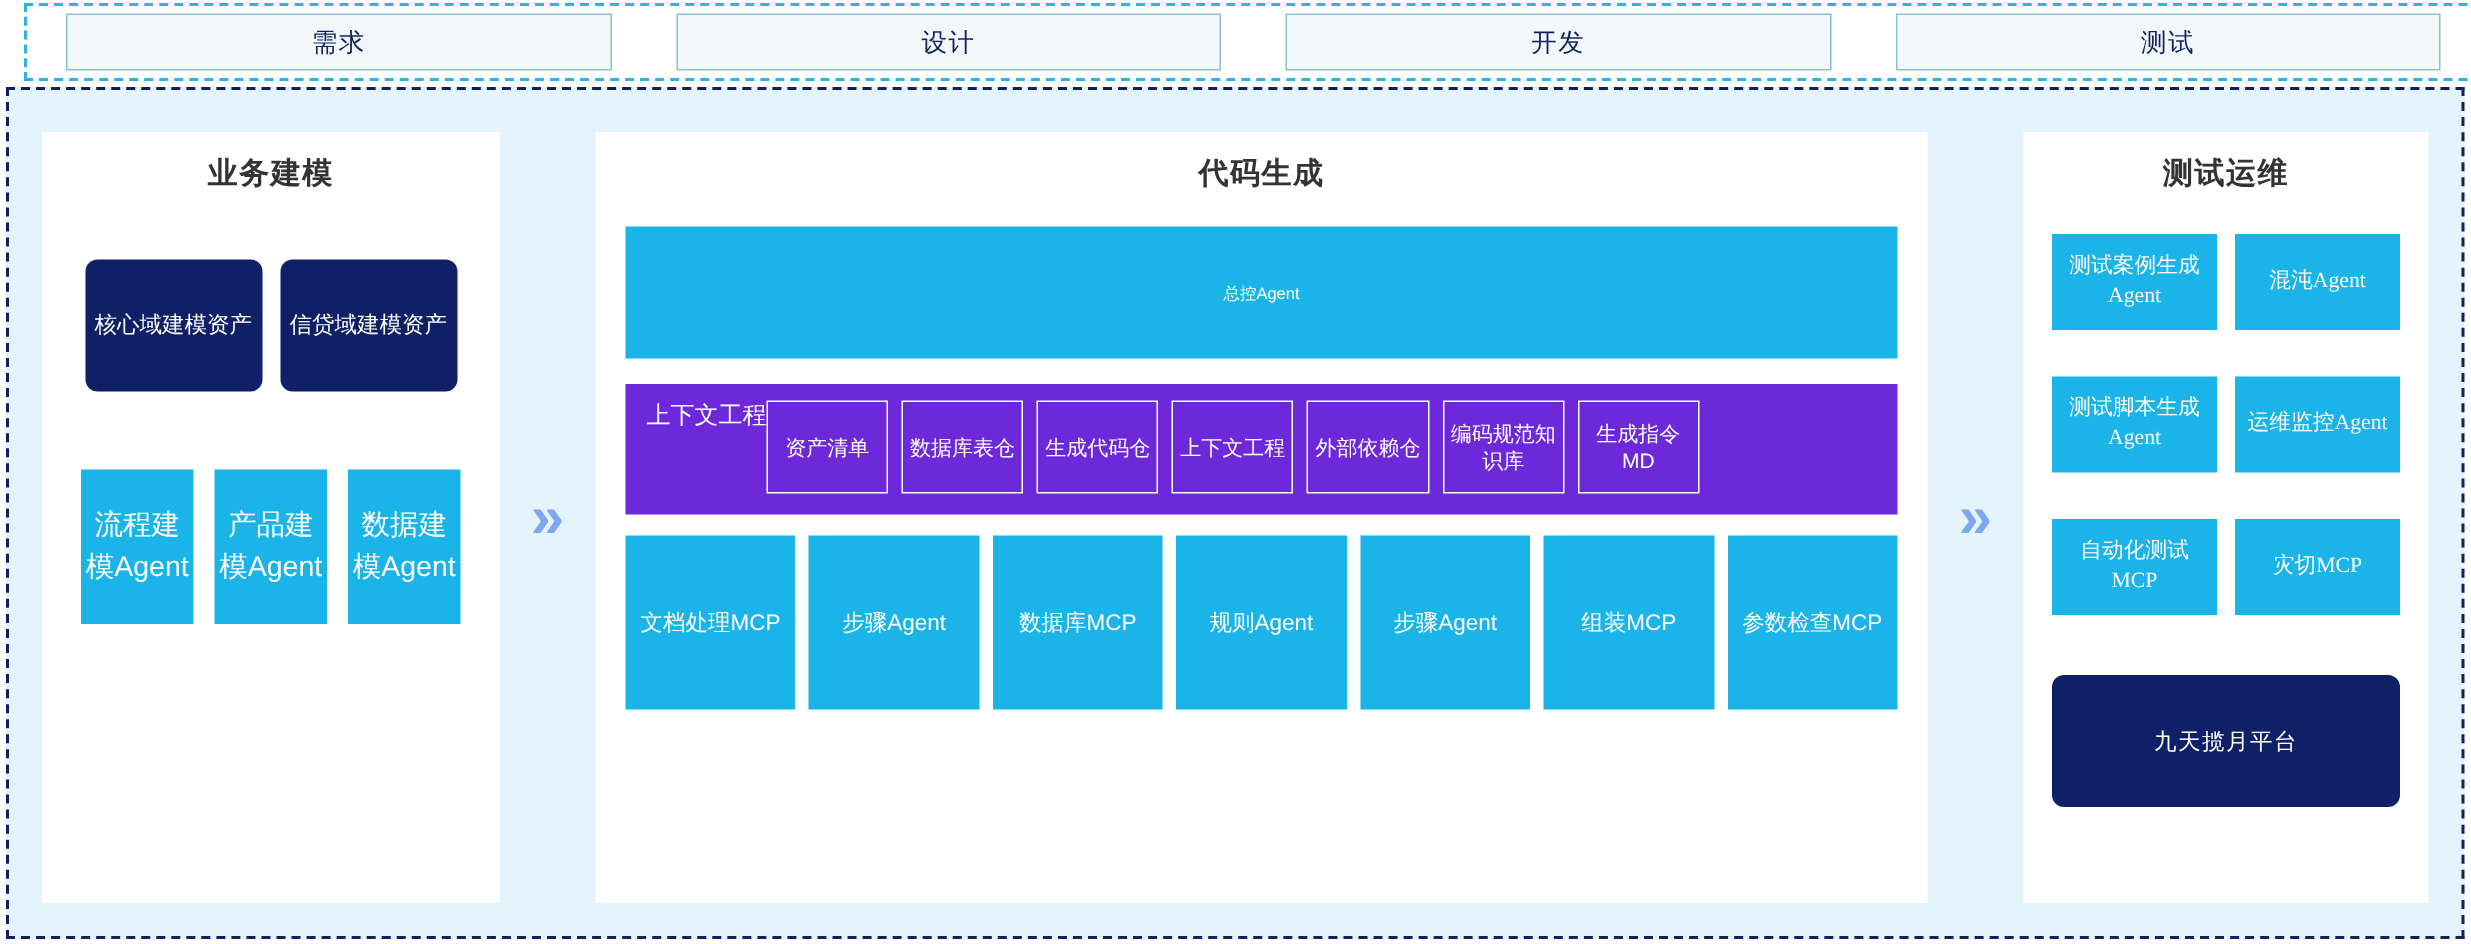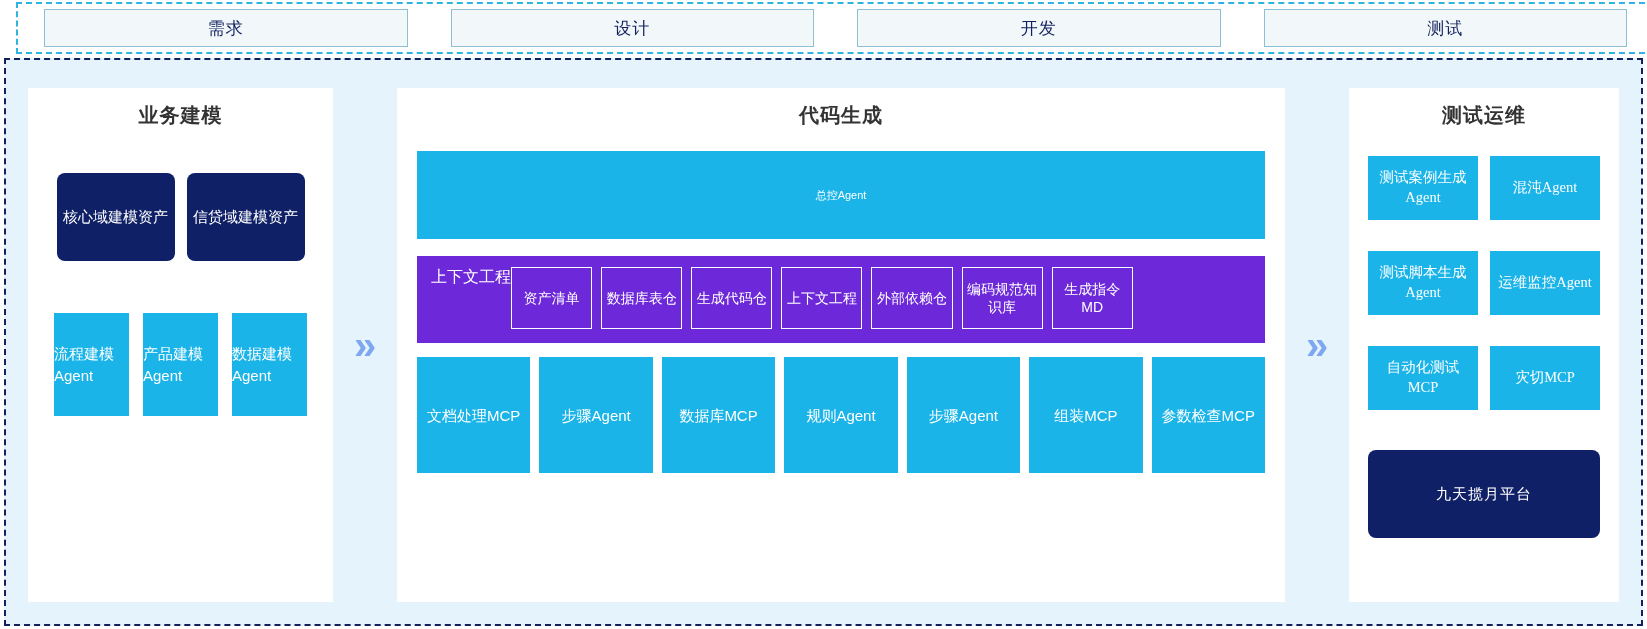--- a/index.html
+++ b/index.html
@@ -86,25 +86,26 @@
   }
   #model-agent-row {
     display: flex;
     gap: 14px;
     margin-top: 52px;
   }
   .model-agent-card {
     width: 75px; height: 103px;
     background: #1ab4e8;
     color: #ffffff;
-    font-size: 15px;
+    font-size: 19px;
     line-height: 1.45;
     display: flex;
     align-items: center;
     justify-content: center;
+    text-align: center;
   }
 
   
   .chevron {
     flex: 0 0 64px;
     display: flex;
     align-items: center;
     justify-content: center;
     color: #7da7ef;
     font-size: 40px;

